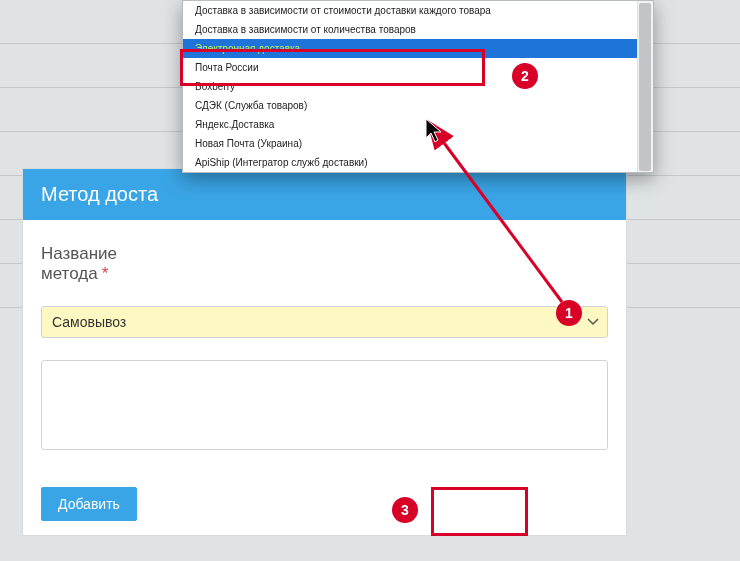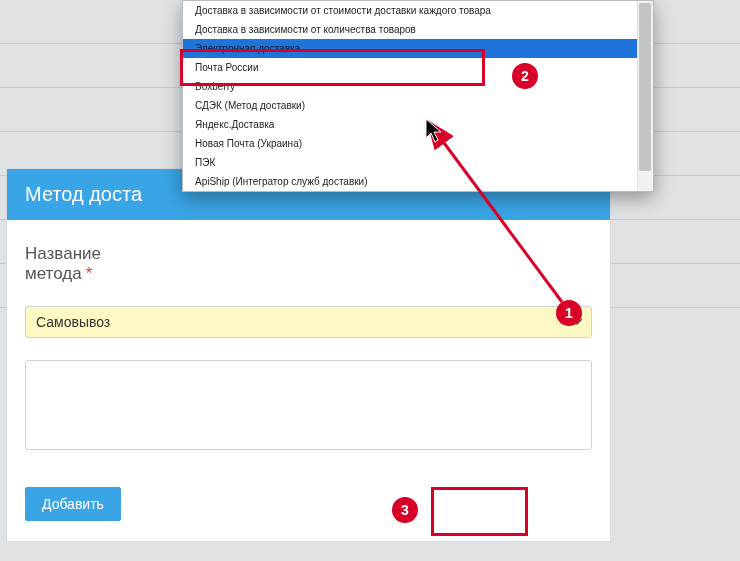--- a/index.html
+++ b/index.html
@@ -1,36 +1,36 @@
 <!DOCTYPE html>
 <html><head>
 <meta charset="utf-8">
 <style>
   html,body{margin:0;padding:0;width:740px;height:561px;font-family:Arial,Helvetica,sans-serif;font-size:14px;color:#333;background:#dfe3e6;overflow:hidden}
   *{box-sizing:border-box}
   .bg-rows{position:absolute;left:0;top:0;width:740px}
   .bg-row{height:44px;border-bottom:1px solid #c5c8cb}
-  .modal{position:absolute;left:6px;top:168px;width:605px;background:#fff;border:1px solid #d7dbde}
+  .modal{position:absolute;left:22px;top:168px;width:605px;background:#fff;border:1px solid #d7dbde}
   .modal-header{background:#3aa5e6;color:#fff;padding:14px 18px;font-size:20px;font-weight:400}
   .modal-body{padding:18px 18px 0 18px}
   .field-row{display:flex;align-items:flex-start;margin-bottom:22px}
   .field-label{width:146px;padding-top:6px;color:#555;font-size:17px}
   .req{color:#e03e3e;margin-left:4px}
   .field-control{flex:1;position:relative}
   .select-display{width:100%;height:32px;border:1px solid #cfd3d6;border-radius:3px;padding:0 28px 0 10px;background:#fef9c3;font-size:14px;color:#333;display:flex;align-items:center;position:relative;cursor:pointer}
   .chevron{position:absolute;right:8px;top:8px;width:12px;height:12px}
   .textarea{width:100%;height:90px;border:1px solid #cfd3d6;border-radius:3px;padding:6px 10px;font-size:14px;font-family:inherit;resize:none}
-  .modal-footer{padding:12px 18px 20px 18px;display:flex;justify-content:space-between;align-items:center;gap:8px}
+  .modal-footer{padding:12px 18px 14px 18px;display:flex;justify-content:space-between;align-items:center;gap:8px}
   .btn{height:34px;padding:0 16px;border:1px solid #cfd3d6;background:#fff;font-size:14px;cursor:pointer;display:inline-flex;align-items:center;border-radius:2px}
   .btn-primary{background:#3aa5e6;color:#fff;border-color:#3aa5e6}
   
   .dropdown{position:absolute;left:182px;top:0;width:472px;background:#fff;border:1px solid #b7bcc0;box-shadow:0 6px 18px rgba(0,0,0,.35);z-index:10;max-height:296px;overflow:hidden}
   .dd-inner{position:relative}
   .dd-item{padding:4px 12px;font-size:10px;color:#222;cursor:pointer;white-space:nowrap;overflow:hidden;text-overflow:ellipsis}
-  .dd-item.selected{background:#1e74d8;color:#0f172a}
+  .dd-item.selected{background:#1e74d8;color:#bef264}
   .dd-scroll{position:absolute;right:0;top:0;width:16px;height:100%;background:#f1f1f1;border-left:1px solid #e3e3e3}
   .dd-thumb{position:absolute;right:2px;top:2px;width:12px;height:168px;background:#c2c4c7;border-radius:2px}
   
   .anno-box{position:absolute;border:3px solid #d80027;pointer-events:none;z-index:30}
   .anno-circle{position:absolute;width:26px;height:26px;border-radius:50%;background:#d80027;color:#fff;font-weight:bold;font-size:14px;display:flex;align-items:center;justify-content:center;z-index:35;pointer-events:none}
   svg.arrow{position:absolute;z-index:32;pointer-events:none}
   .cursor{position:absolute;z-index:40;pointer-events:none}
 </style>
 </head>
 <body>
@@ -81,24 +81,23 @@
   </div>
 </div>
 
 <div class="dropdown">
   <div class="dd-inner" id="dd-list">
       <div class="dd-item">Доставка в зависимости от стоимости доставки каждого товара</div>
       <div class="dd-item">Доставка в зависимости от количества товаров</div>
       <div class="dd-item selected">Электронная доставка</div>
       <div class="dd-item">Почта России</div>
       <div class="dd-item">Boxberry</div>
-      <div class="dd-item">СДЭК (Метод доставки)</div>
+      <div class="dd-item">СДЭК (Служба товаров)</div>
       <div class="dd-item">Яндекс.Доставка</div>
       <div class="dd-item">Новая Почта (Украина)</div>
-      <div class="dd-item">ПЭК</div>
       <div class="dd-item">ApiShip (Интегратор служб доставки)</div>
     </div>
   <div class="dd-scroll">
     <div class="dd-thumb"></div>
   </div>
 </div>
 
 <div class="anno-box" style="left:180px;top:49px;width:305px;height:37px"></div>
 <div class="anno-box" style="left:431px;top:487px;width:97px;height:49px"></div>
 

